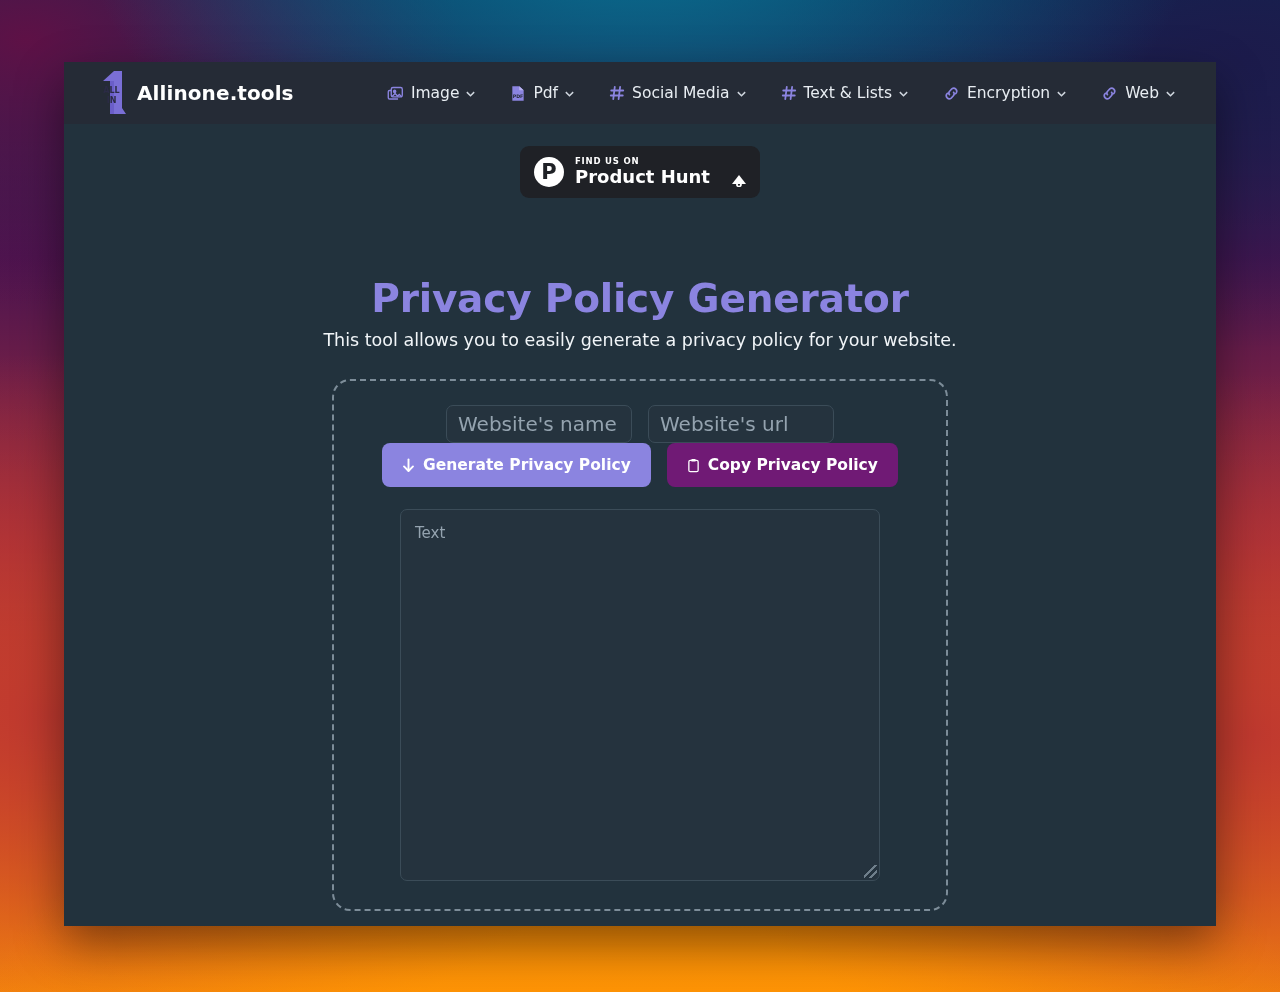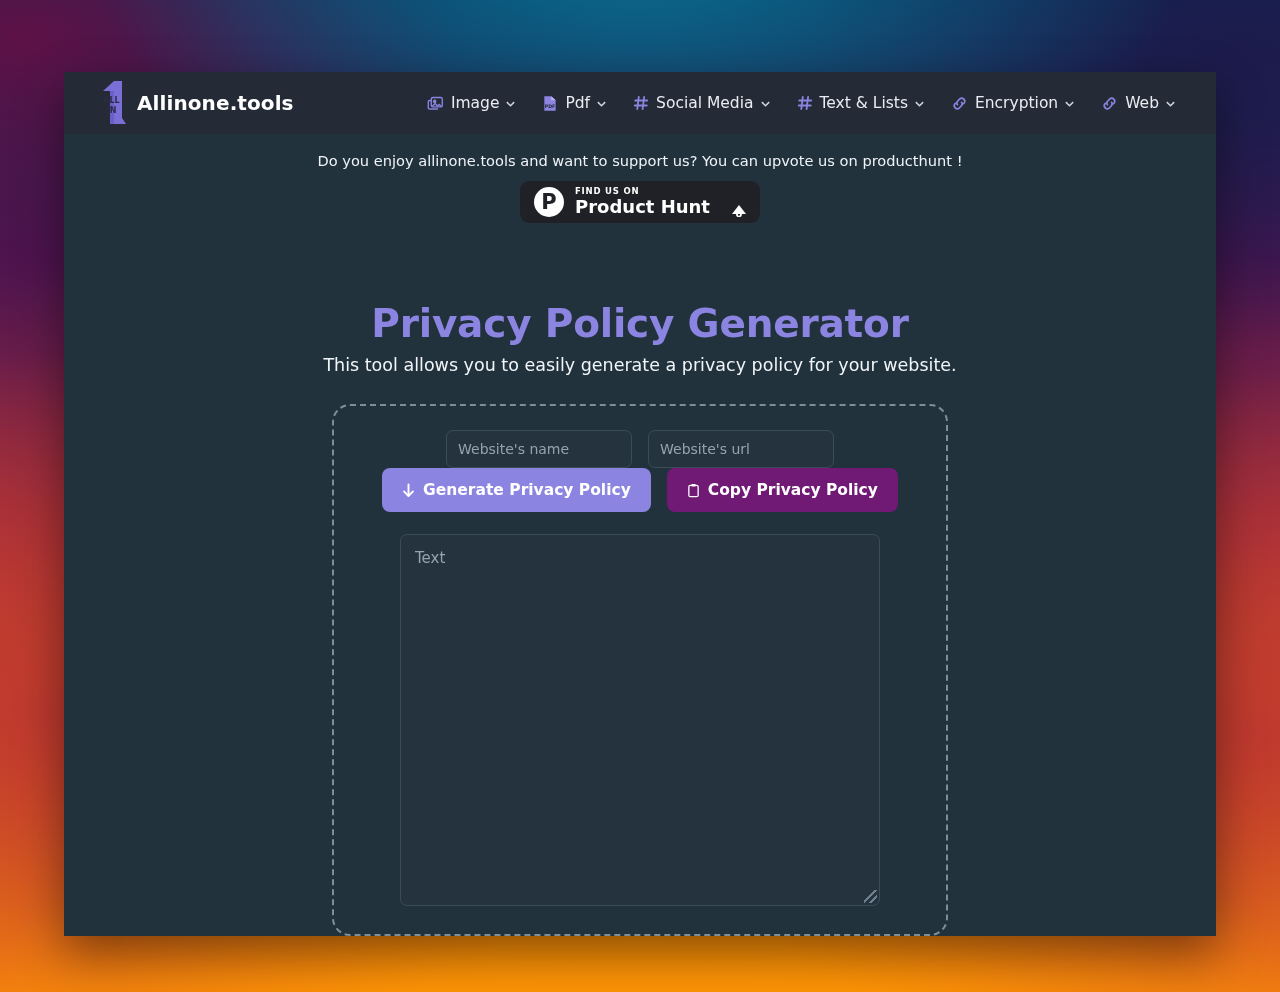--- a/index.html
+++ b/index.html
@@ -20,21 +20,21 @@
       radial-gradient(ellipse 55% 45% at 97% 6%,   #1c1b4b 0%, rgba(28,27,75,0) 65%),
       radial-gradient(ellipse 50% 40% at 2% 4%,    #5e1146 0%, rgba(94,17,70,0) 68%),
       radial-gradient(ellipse 85% 45% at 50% 104%, #ff9405 0%, rgba(255,148,5,0) 62%),
       radial-gradient(ellipse 70% 55% at 4% 72%,   #c0392f 0%, rgba(192,57,47,0) 66%),
       radial-gradient(ellipse 70% 55% at 98% 74%,  #c0392f 0%, rgba(192,57,47,0) 66%),
       linear-gradient(180deg, #0d2a55 0%, #4a1450 26%, #a32e3c 55%, #e2641a 78%, #ff9405 100%);
   }
   
   #app-window {
     position: absolute;
-    left: 64px; top: 72px;
+    left: 64px; top: 62px;
     width: 1152px; height: 864px;
     background: #22323d;
     box-shadow: 0 18px 45px rgba(0,0,0,.45);
     overflow: hidden;
     display: flex; flex-direction: column;
   }
   
   #navbar {
     height: 62px;
     background: #252b36;
@@ -44,21 +44,21 @@
   }
   .brand { display: flex; align-items: center; gap: 11px; }
   .brand-logo { width: 26px; height: 46px; position: relative; }
   .brand-name {
     color: #ffffff; font-size: 20px; font-weight: bold;
     letter-spacing: .1px;
     text-align: center;
   }
   #nav-links {
     margin-left: auto;
-    display: flex; align-items: center; gap: 26px;
+    display: flex; align-items: center; gap: 34px;
   }
   .nav-item {
     display: flex; align-items: center; gap: 7px;
     color: #e8edf2; font-size: 15.5px;
     cursor: pointer; white-space: nowrap;
   }
   .nav-icon { display: flex; align-items: center; color: #8b84e0; }
   .nav-icon svg { display: block; }
   .nav-caret { color: #cfd6de; display: flex; align-items: center; margin-left: -1px; }
   .nav-caret svg { display: block; }
@@ -125,21 +125,21 @@
     border-radius: 18px;
     padding: 24px 28px 28px;
     display: flex; flex-direction: column; align-items: center;
   }
   #field-row { display: flex; gap: 16px; justify-content: center; }
   .text-field {
     width: 186px; height: 38px;
     background: #25333e;
     border: 1px solid #3b4c58;
     border-radius: 7px;
-    color: #e6ecf1; font-size: 14px;
+    color: #e6ecf1; font-size: 20px;
     font-family: "DejaVu Sans", sans-serif;
     padding: 0 11px;
     outline: none;
   }
   .text-field::placeholder { color: #94a3af; }
   #button-row { display: flex; gap: 16px; }
   .action-button {
     height: 44px;
     background: #8b84e0;
     border: none; border-radius: 8px;
@@ -295,21 +295,20 @@
               <path d="M2 4.5 L6 8.5 L10 4.5"></path>
             </svg>
         </span>
       </div>
 
     </div>
   </div>
 
   <div id="page-body">
 
-    <div id="support-line">Do you enjoy allinone.tools and want to support us? You can upvote us on producthunt !</div>
 
     <div id="product-hunt-badge">
       <span class="ph-mark">P</span>
       <span class="ph-text">
         <span class="ph-kicker" style="display:block">FIND US ON</span>
         <span class="ph-title" style="display:block">Product Hunt</span>
       </span>
       <span class="ph-votes">
         <span class="ph-arrow"></span>
         <span class="ph-count" style="display:block">8</span>

